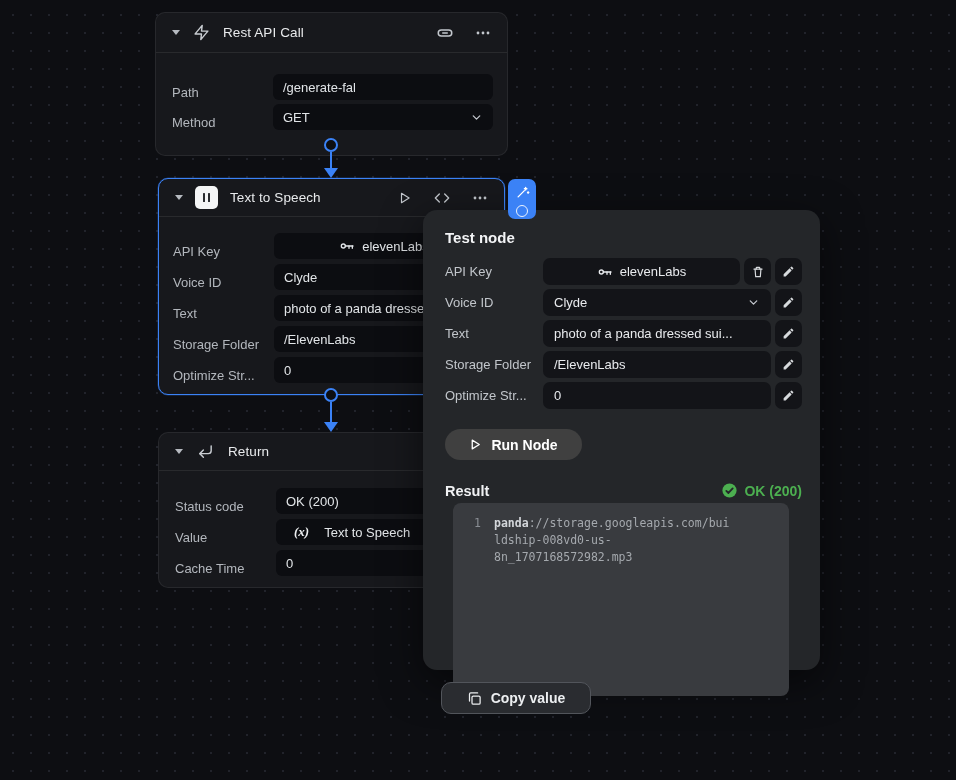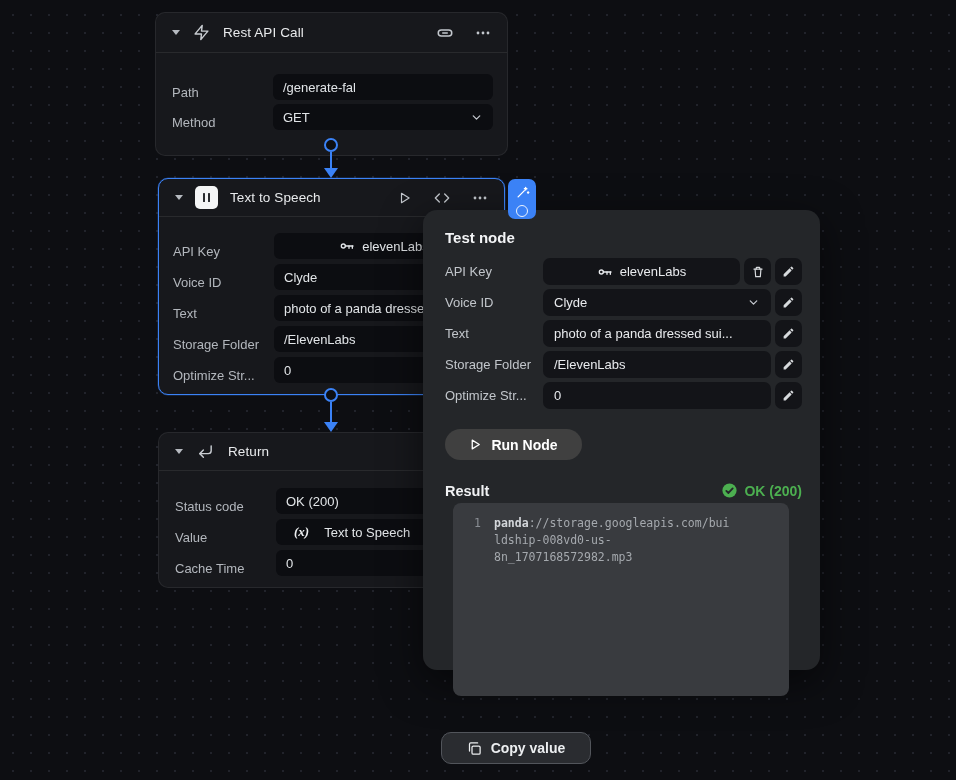--- a/index.html
+++ b/index.html
@@ -97,21 +97,21 @@
     margin-top:4px; margin-left:8px; width:336px; height:193px;
     background:#393b3f; border-radius:8px; padding:12px 10px;
     font-family:"DejaVu Sans Mono", monospace; font-size:11.5px; line-height:17px;
     color:#a5a9ae; overflow:hidden;
   }
   .code-line { display:flex; }
   .code-gutter { flex:0 0 18px; text-align:right; margin-right:13px; color:#8a8e94; }
   .code-text { word-break:break-all; }
   .code-bold { font-weight:bold; color:#d3d6da; }
   .copy-btn {
-    position:absolute; left:18px; top:522px; width:150px; height:32px;
+    position:absolute; left:18px; top:472px; width:150px; height:32px;
     background:#2a2c30; border:1px solid #52555b; border-radius:10px; cursor:pointer;
     display:flex; align-items:center; justify-content:center; gap:9px;
     color:#eceef0; font-size:14px; font-weight:600; font-family:"Liberation Sans", sans-serif;
   }
   svg { display:block; }
 </style>
 </head>
 <body>
 
 <div id="canvas">

